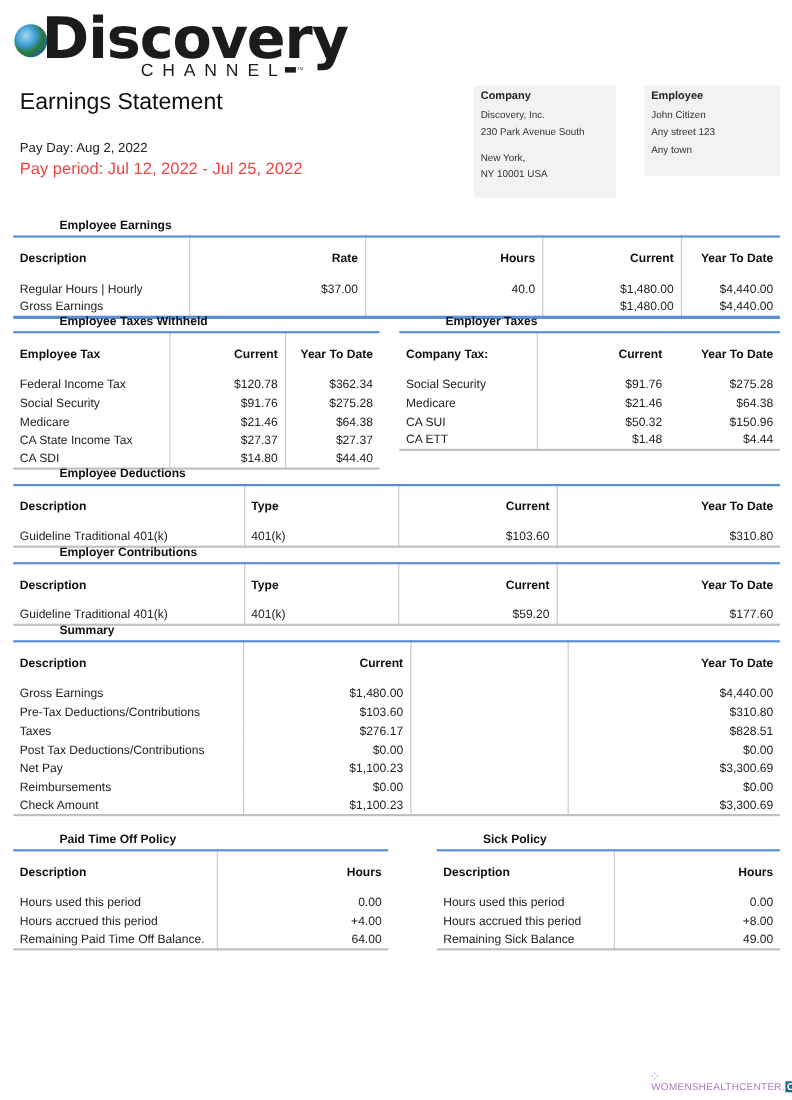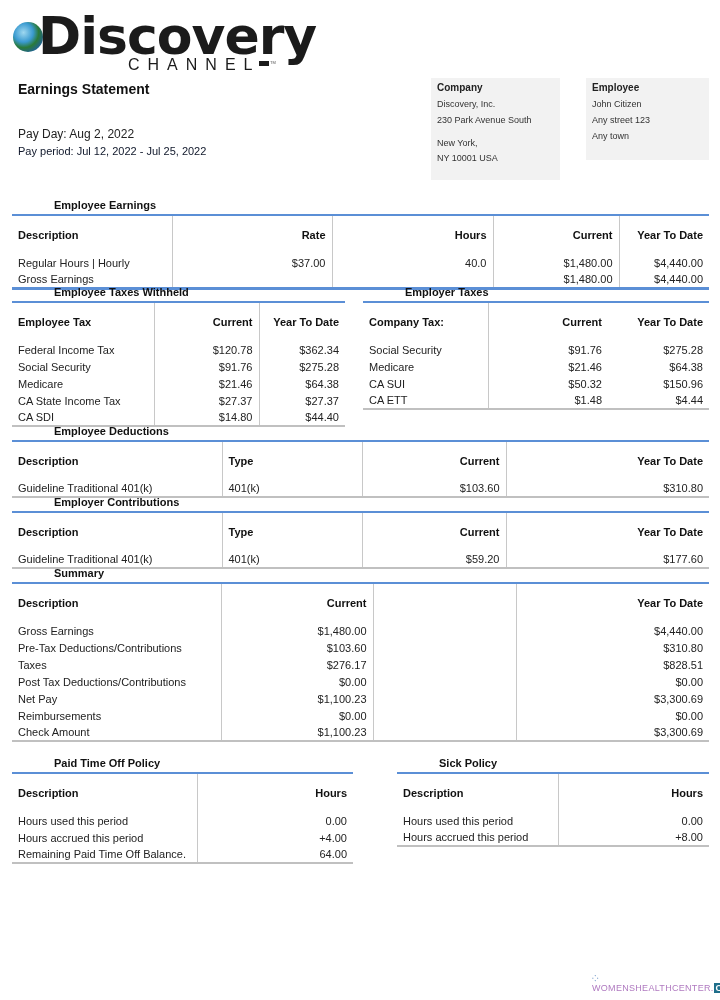--- a/index.html
+++ b/index.html
@@ -16,23 +16,23 @@
   .logo .word {
     position: absolute; left: 28px; top: -2px; font-family: "DejaVu Sans", sans-serif;
     font-size: 52px; font-weight: bold; color: #1b1b1b; letter-spacing: -1px; line-height: 60px;
   }
   .logo .channel {
     position: absolute; left: 118px; top: 48px; font-size: 16px; letter-spacing: 8px; color: #1b1b1b; text-align: center;
   }
   .logo .tm-bar { position: absolute; left: 249px; top: 53px; width: 10px; height: 5px; background: #1b1b1b; }
   .logo .tm { position: absolute; left: 260px; top: 52px; font-size: 4px; color: #555; }
 
-  .title { left: 18px; top: 81px; font-size: 14px; font-weight: bold; color: #111; }
+  .title { left: 18px; top: 81px; font-size: 21px; font-weight: normal; color: #111; }
   .payday { left: 18px; top: 127px; font-size: 12px; color: #222; }
-  .payperiod { left: 18px; top: 145px; font-size: 11px; color: #0f172a; }
+  .payperiod { left: 18px; top: 145px; font-size: 15px; color: #ef4444; }
 
   .infobox { background: #f2f2f2; padding: 4px 6px; font-size: 9px; color: #333; line-height: 1.2; }
   .infobox .hd { font-weight: bold; font-size: 10px; color: #222; margin-bottom: 5px; }
   .infobox .ln { margin-bottom: 5px; }
   .infobox .ln.tight { margin-bottom: 12px; }
   .company { left: 431px; top: 78px; width: 129px; height: 102px; }
   .employee { left: 586px; top: 78px; width: 123px; height: 82px; }
 
   .sec-title { font-size: 11px; font-weight: bold; color: #111; padding-left: 36px; }
   table.t { border-collapse: collapse; font-size: 11px; color: #222; table-layout: fixed; }
@@ -334,18 +334,22 @@
     <th class="r vl">Hours</th>
   </tr>
   <tr>
         <td>Hours used this period</td>
         <td class="r vl">0.00</td>
       </tr>
   <tr>
         <td>Hours accrued this period</td>
         <td class="r vl">+8.00</td>
       </tr>
+  <tr>
+        <td>Remaining Sick Balance</td>
+        <td class="r vl">49.00</td>
+      </tr>
 </tbody>
   </table>
 
 <div class="abs wm">
   <span class="dots">⁘</span><span>WOMENSHEALTHCENTER.</span><span class="org">ORG</span>
 </div>
 
 </body></html>

